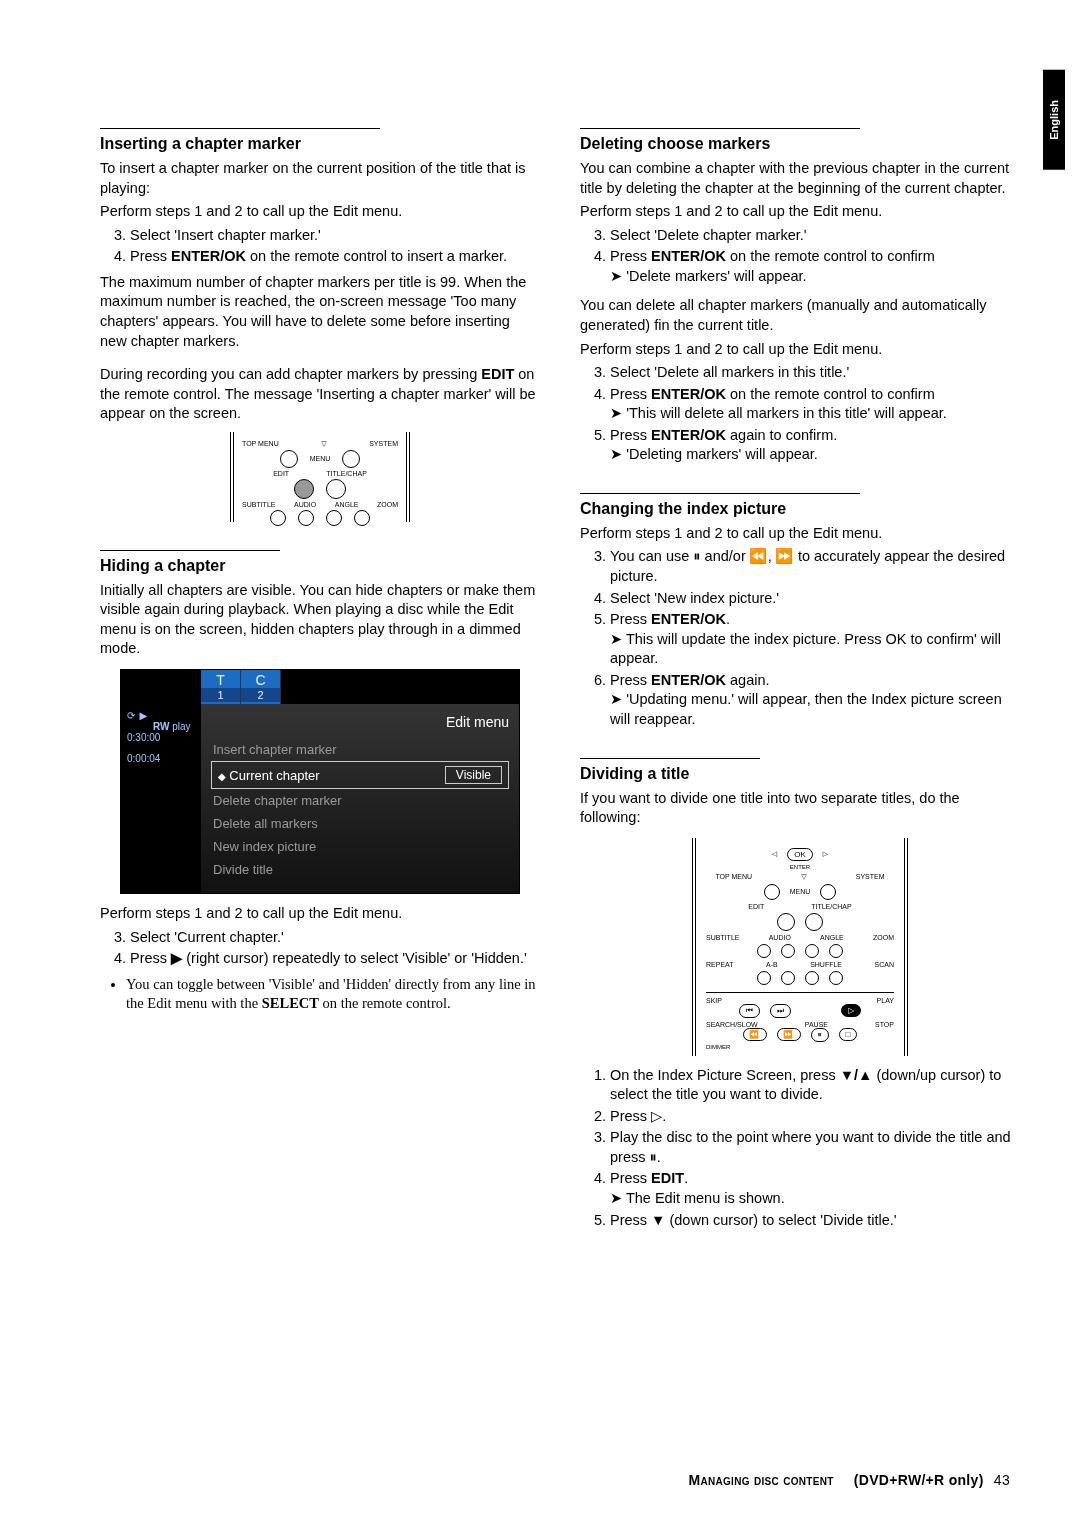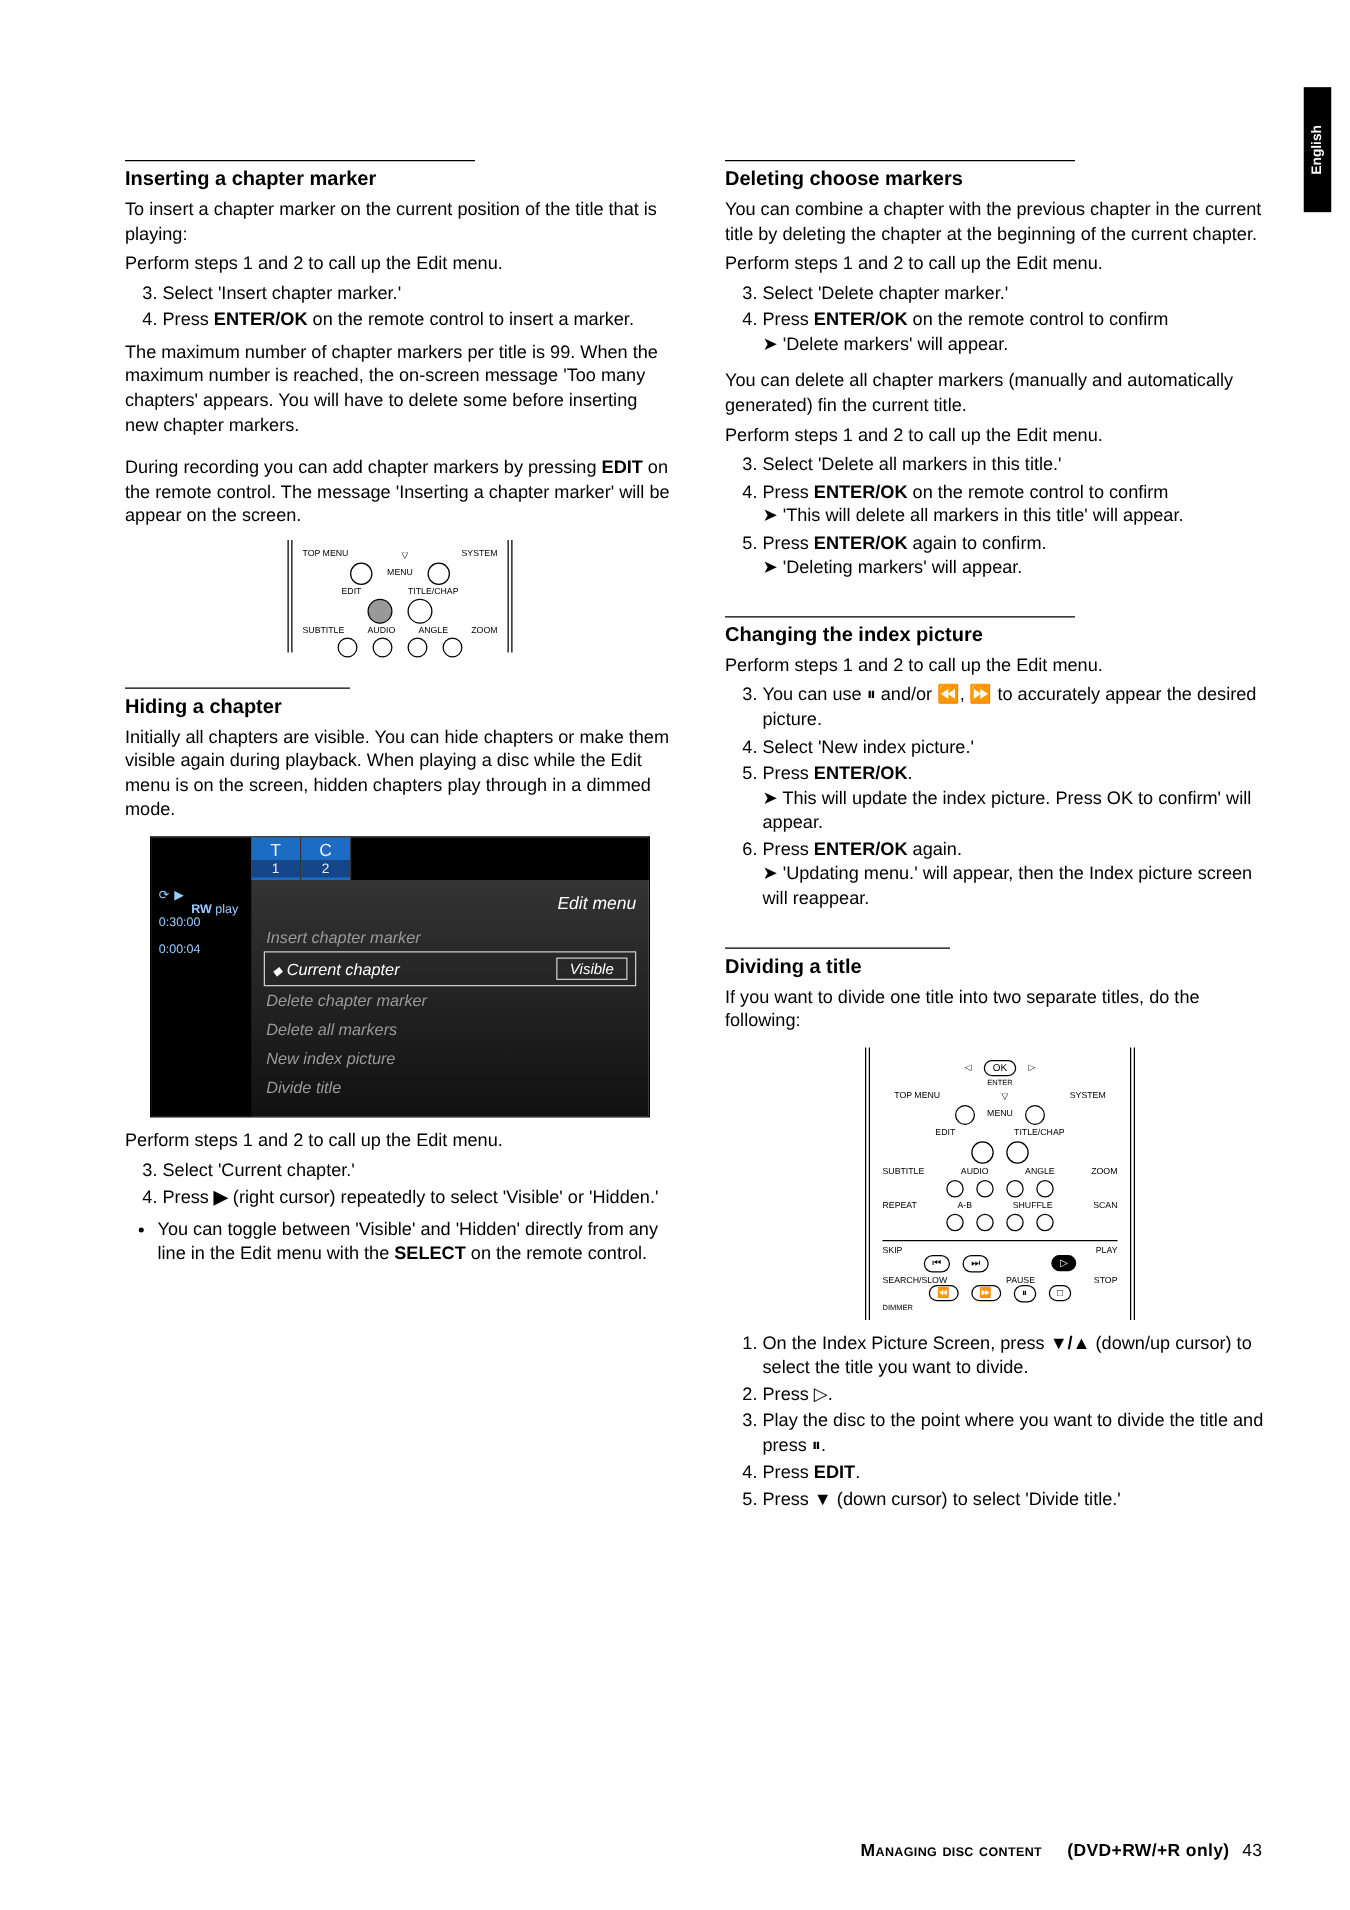--- a/index.html
+++ b/index.html
@@ -42,21 +42,21 @@
     margin: 28px 0 6px;
     border-top: 1px solid #000;
     padding-top: 6px;
     width: 240px;
   }
   h2.wider { width: 280px; }
   h2.narrow { width: 180px; }
   p { margin: 0 0 4px; line-height: 1.35; }
   ol { margin: 2px 0 6px; padding-left: 30px; }
   ol li { margin: 2px 0; line-height: 1.35; }
-  ul.bullet { list-style: disc; margin: 2px 0 20px; padding-left: 26px; }
+  ul.bullet { list-style: disc; margin: 2px 0 20px; padding-left: 26px; font-family: Liberation Serif, serif; }
   ul.bullet li { margin: 2px 0; line-height: 1.35; }
   .result::before { content: "➤ "; }
   .b { font-weight: bold; }
 
   
   .remote-sm {
     width: 180px; height: 90px; margin: 8px auto;
     border-left: 4px double #000; border-right: 4px double #000;
     padding: 8px 8px 4px;
     font-size: 7px; text-align: center;
@@ -83,21 +83,21 @@
     background: linear-gradient(#3a3a3a,#111);
     border: 1px solid #000;
   }
   .edit-menu .hdr { display:flex; gap:0;}
   .edit-menu .hdr .spacer { width:80px; background:#000;}
   .edit-menu .hdr .cell { width:40px; text-align:center; background:#1b6cc2; border-right:1px solid #333; padding:2px 0; font-size:14px;}
   .edit-menu .hdr .cell .n { background:#15468a; font-size:11px; padding:1px 0;}
   .edit-menu .body { display:flex; }
   .edit-menu .left { width:80px; background:#000; padding:6px 6px; font-size:10px; color:#9cf;}
   .edit-menu .left .rw { font-weight:bold;padding-left:26px;}
-  .edit-menu .right { flex:1; padding:10px 10px 12px;font-style:italic;}
+  .edit-menu .right { flex:1; padding:10px 10px 12px;}
   .edit-menu .title { color:#fff; text-align:right; font-size:14px; margin-bottom:8px;}
   .edit-menu .item { color:#9a9a9a; padding:4px 2px;}
   .edit-menu .sel { border:1px solid #ccc; color:#fff; padding:4px 6px; display:flex; justify-content:space-between; align-items:center;}
   .edit-menu .sel .val { border:1px solid #ccc; padding:1px 10px; font-size:12px;}
   .edit-menu .foot { text-align:right; color:#aaa; padding:8px 10px 14px;}
   .arrows { color:#fff; font-size:10px; }
 
   .footer {
     position:absolute; bottom:40px; right:70px;
     font-size:14px; font-weight:bold; letter-spacing:0.3px;
@@ -337,20 +337,21 @@
       </div>
 
       <ol start="1">
         <li>
           <span>On the Index Picture Screen, press </span><span class="b">▼/▲</span><span> (down/up cursor) to select the title you want to divide.</span>
         </li>
         <li>Press ▷.</li>
         <li>Play the disc to the point where you want to divide the title and press ⏸.</li>
         <li>
           <span>Press </span><span class="b">EDIT</span><span>.</span>
+          <div class="result">The Edit menu is shown.</div>
         </li>
         <li>
           <span>Press </span><span class="b">▼</span><span> (down cursor) to select 'Divide title.'</span>
         </li>
       </ol>
     </div>
   </div>
 
   <div class="footer">
     <span class="caps">Managing disc content</span><span class="light"> (DVD+RW/+R only)</span>

